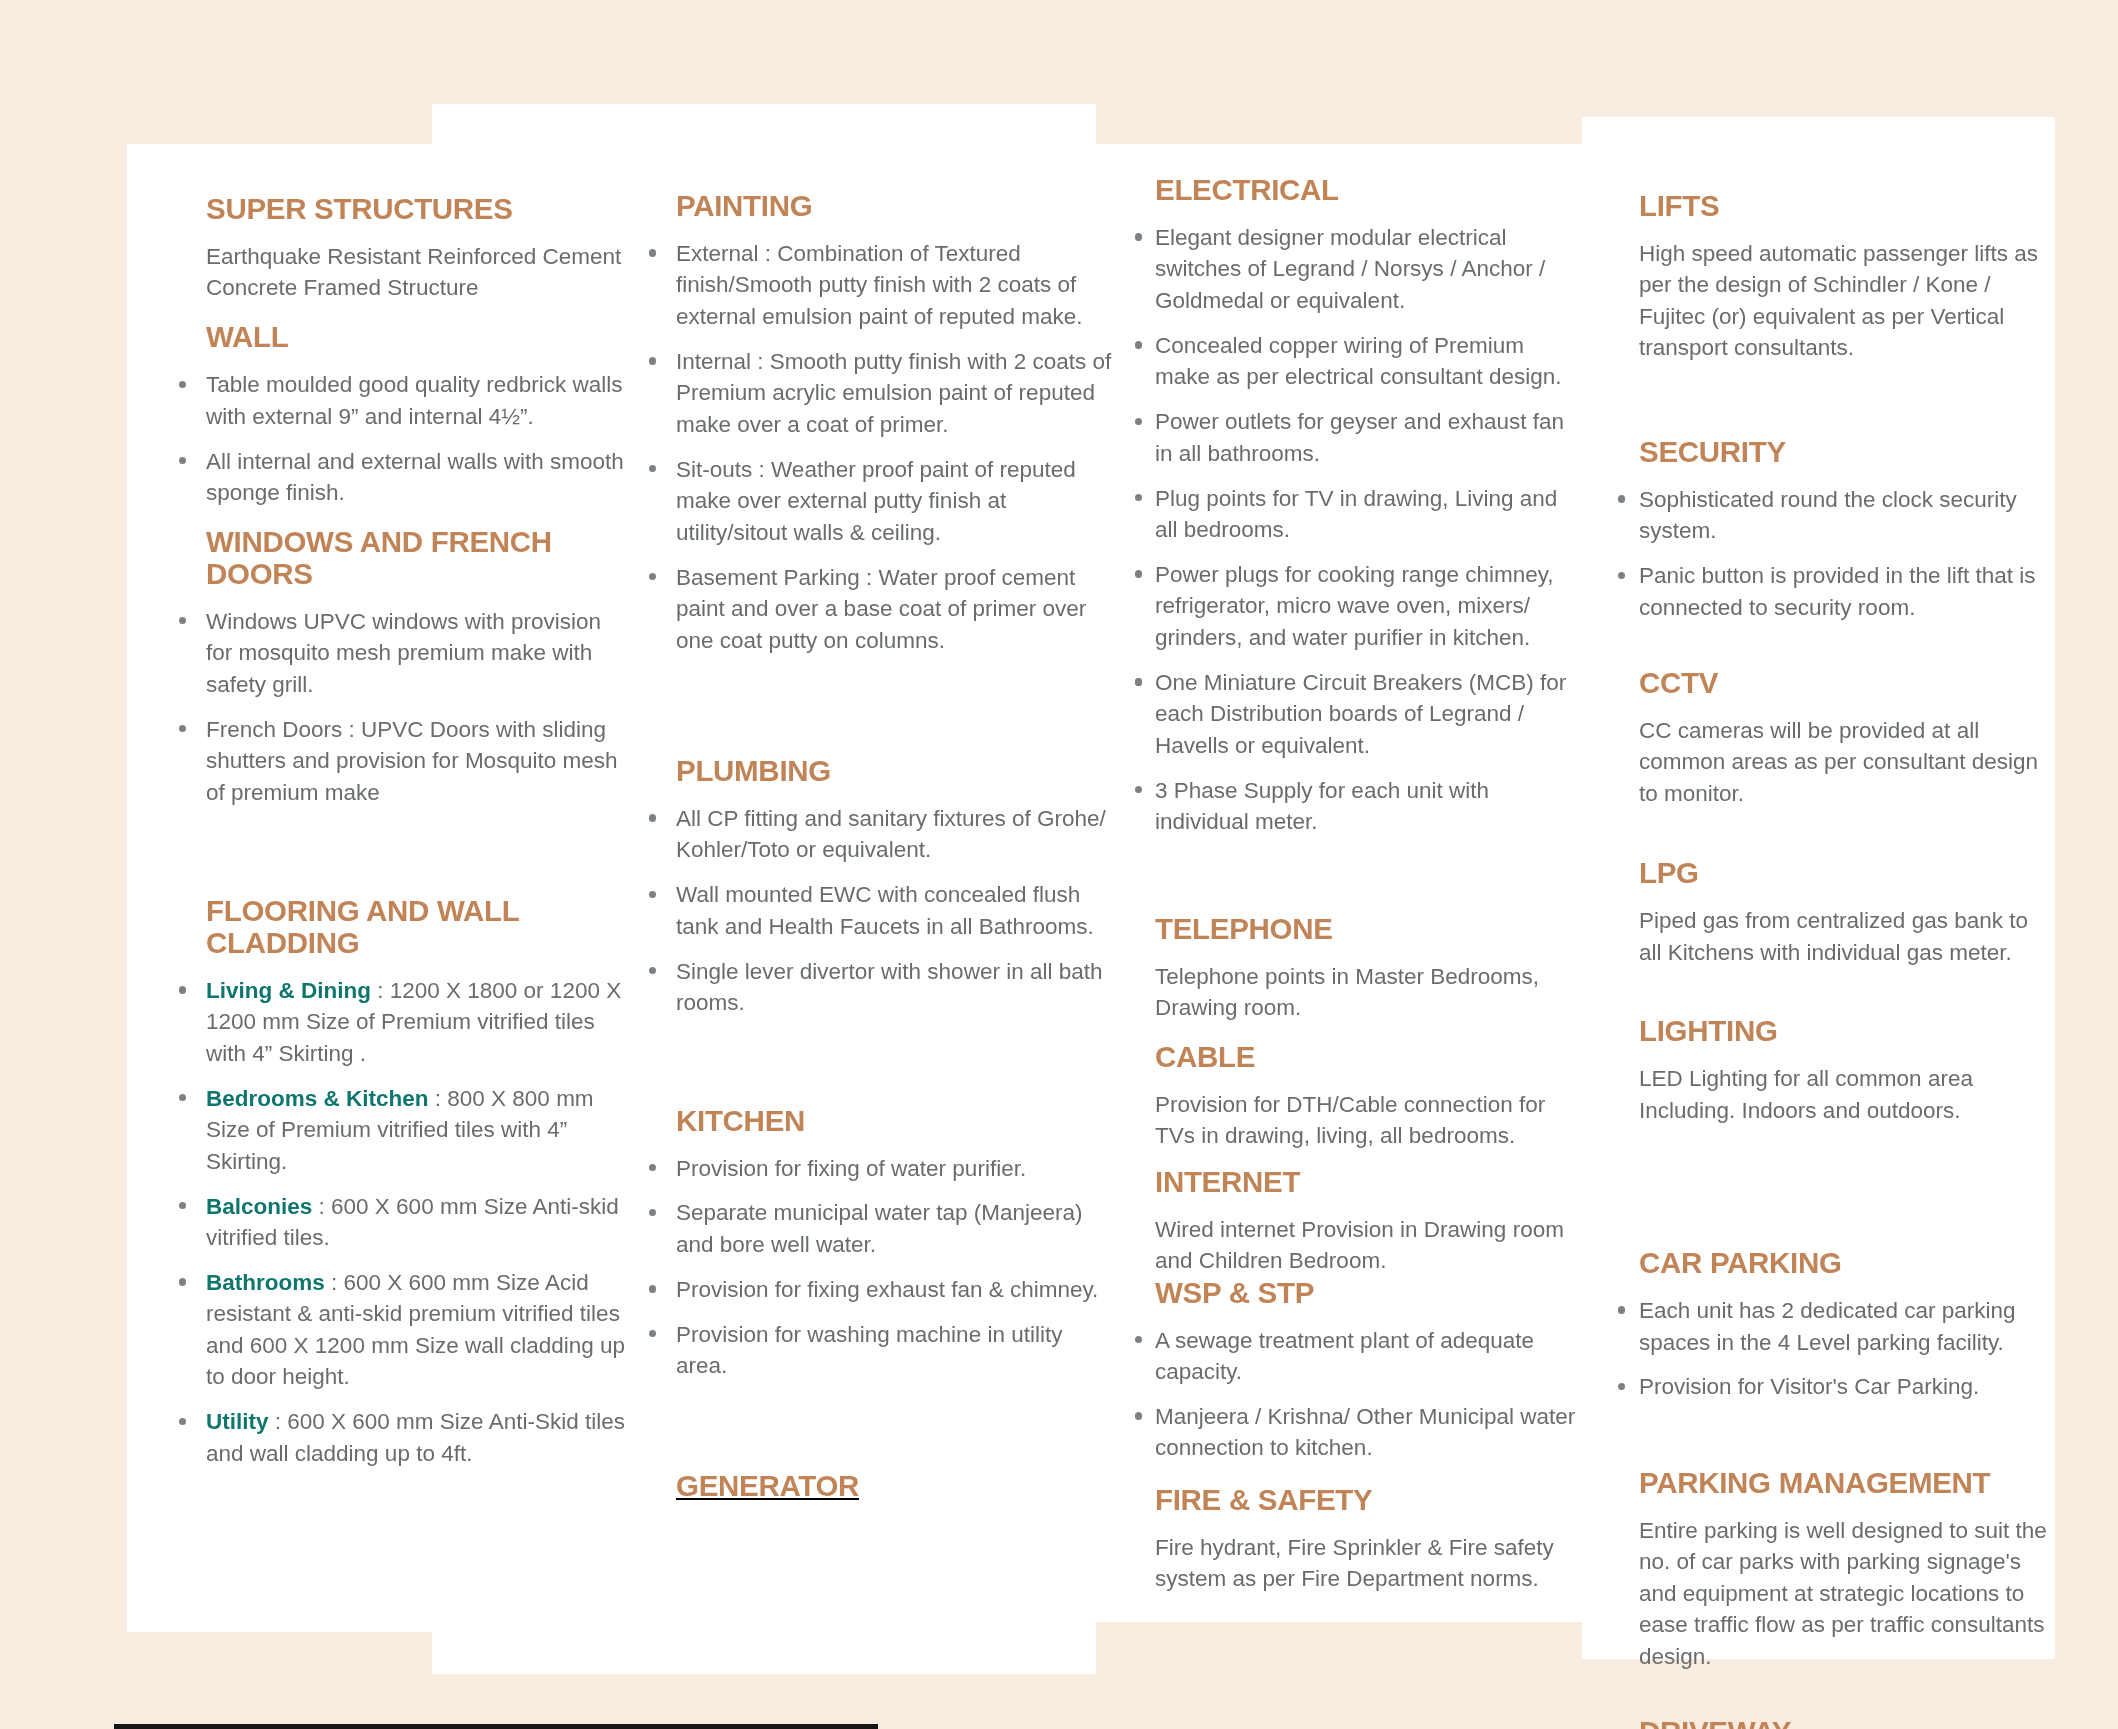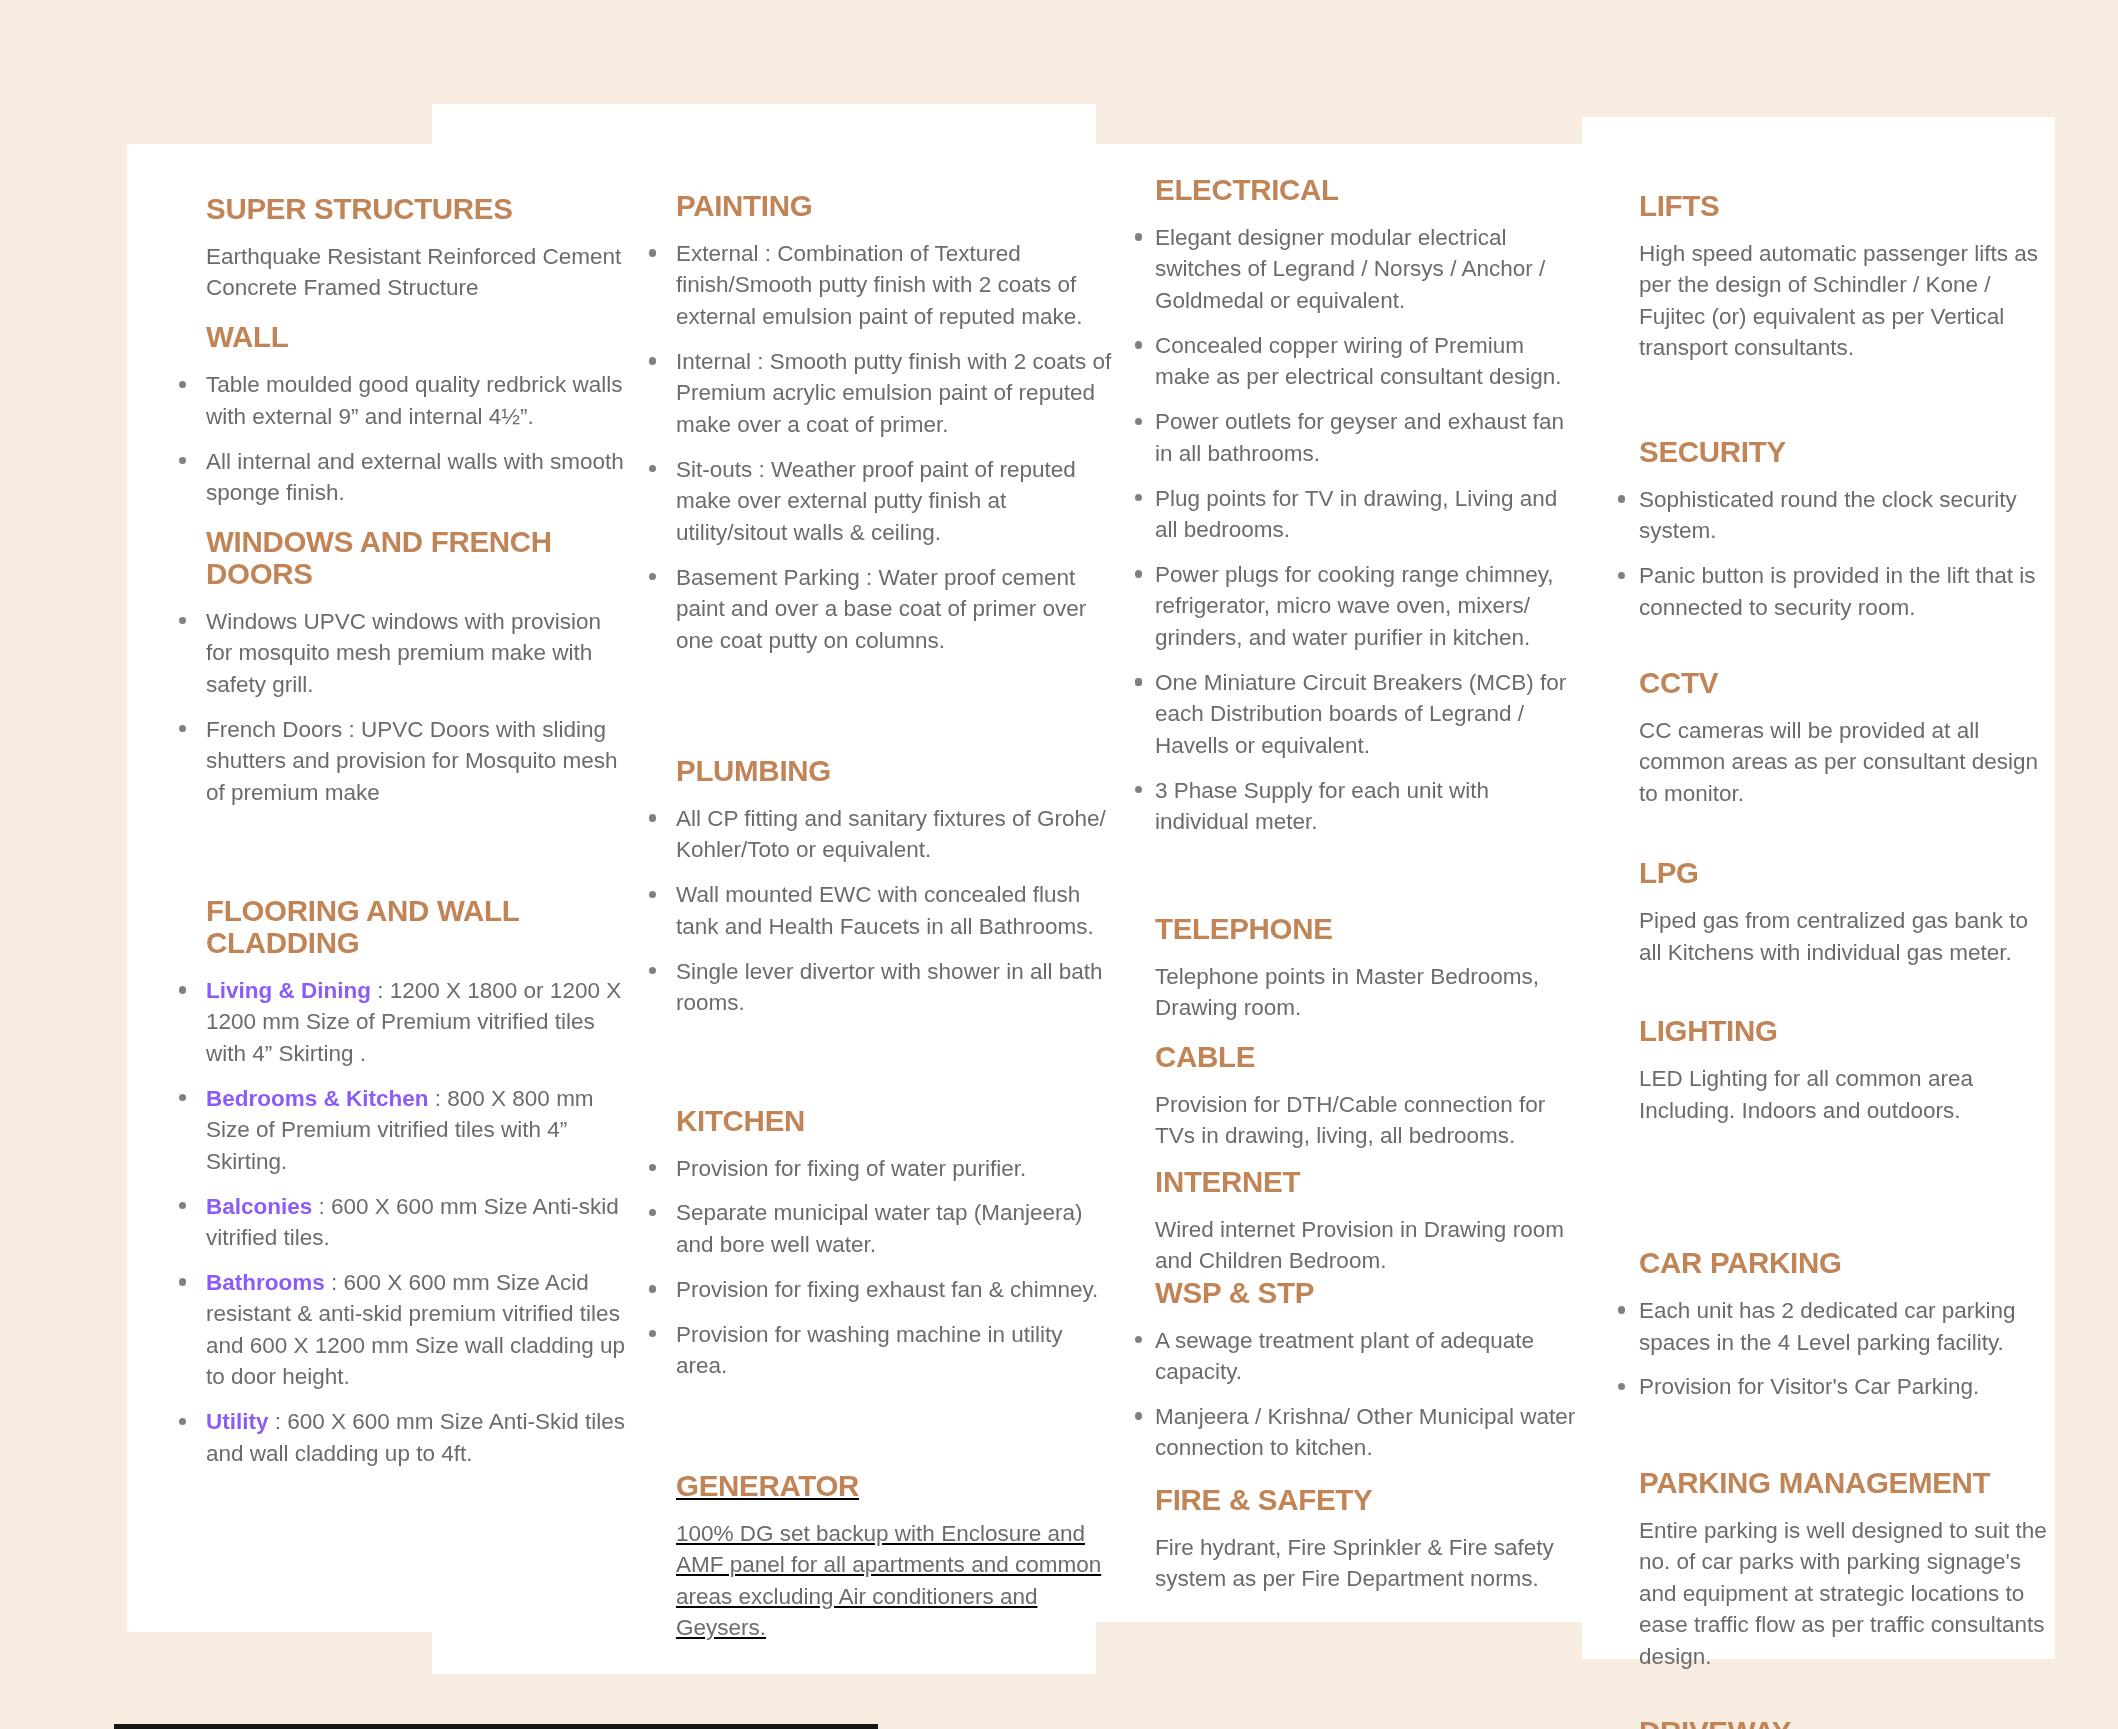--- a/index.html
+++ b/index.html
@@ -25,21 +25,21 @@
   .sec-title{
     font-size:29.5px;line-height:1.08;font-weight:700;
     color:#c08457;margin:0 0 16px 0;letter-spacing:-0.3px;
   }
   section{display:block;}
   .item{
     font-size:22.5px;line-height:31.5px;color:#696c6e;
     position:relative;margin:0;
   }
   .item + .item{margin-top:13.4px;}
-  .item .bold{font-weight:700;color:#8b5cf6;}
+  .item .bold{font-weight:700;color:#0f766e;}
   .bullet{
     position:absolute;left:-27px;top:11.4px;
     width:7.4px;height:7.4px;border-radius:50%;
     background:#7e8184;
   }
   #col3 .bullet{left:-20px;}
   #col4 .bullet{left:-21.4px;}
 
   
   [data-section="wall"]{margin-top:17.4px;}
@@ -115,21 +115,20 @@
     </section>
     <section data-section="kitchen">
       <h2 class="sec-title">KITCHEN</h2>
       <div class="item bulleted"><span class="bullet"></span><span>Provision for fixing of water purifier.</span></div>
       <div class="item bulleted"><span class="bullet"></span><span>Separate municipal water tap (Manjeera) and bore well water.</span></div>
       <div class="item bulleted"><span class="bullet"></span><span>Provision for fixing exhaust fan &amp; chimney.</span></div>
       <div class="item bulleted"><span class="bullet"></span><span>Provision for washing machine in utility area.</span></div>
     </section>
     <section data-section="generator">
       <h2 class="sec-title">GENERATOR</h2>
-      <div class="item"><span>100% DG set backup with Enclosure and AMF panel for all apartments and common areas excluding Air conditioners and Geysers.</span></div>
     </section>
   </div>
 <div class="column" id="col3">
     <section data-section="electrical">
       <h2 class="sec-title">ELECTRICAL</h2>
       <div class="item bulleted"><span class="bullet"></span><span>Elegant designer modular electrical switches of Legrand / Norsys / Anchor / Goldmedal or equivalent.</span></div>
       <div class="item bulleted"><span class="bullet"></span><span>Concealed copper wiring of Premium make as per electrical consultant design.</span></div>
       <div class="item bulleted"><span class="bullet"></span><span>Power outlets for geyser and exhaust fan in all bathrooms.</span></div>
       <div class="item bulleted"><span class="bullet"></span><span>Plug points for TV in drawing, Living and all bedrooms.</span></div>
       <div class="item bulleted"><span class="bullet"></span><span>Power plugs for cooking range chimney, refrigerator, micro wave oven, mixers/ grinders, and water purifier in kitchen.</span></div>

